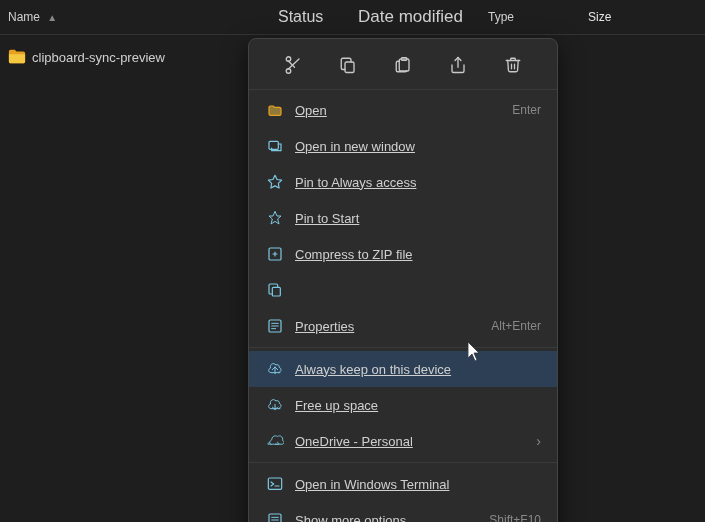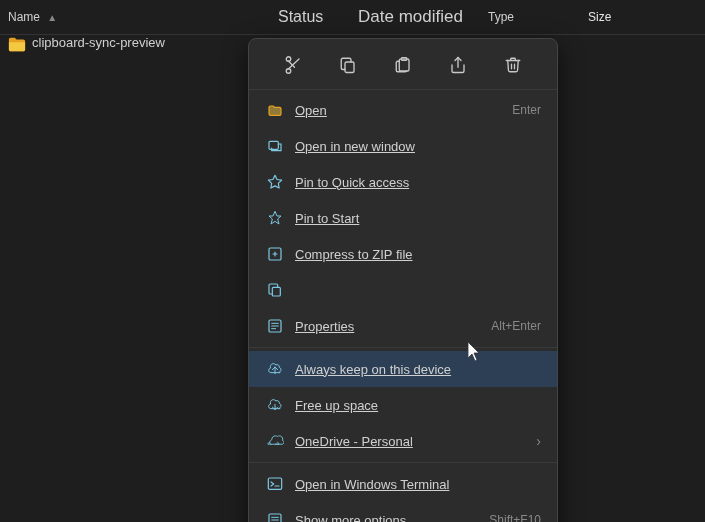--- a/index.html
+++ b/index.html
@@ -33,21 +33,21 @@
     .sort-arrow {
       display: inline-block;
       margin-left: 4px;
       font-size: 10px;
       color: #888;
     }
 
     
     .file-row {
       display: flex;
-      align-items: flex-start;
+      align-items: flex-end;
       height: 30px;
       padding: 0 8px;
       background: #1e1e1e;
     }
     .file-icon {
       width: 18px;
       height: 18px;
       margin-right: 6px;
       flex-shrink: 0;
     }
@@ -235,21 +235,21 @@
     </div>
     <span class="ctx-item-label">Open in new window</span>
   </div>
 
   <div class="ctx-item">
     <div class="ctx-item-icon">
       <svg width="16" height="16" viewBox="0 0 24 24" fill="none">
           <polygon points="12,2 15.09,8.26 22,9.27 17,14.14 18.18,21.02 12,17.77 5.82,21.02 7,14.14 2,9.27 8.91,8.26" stroke="#7ec8e3" stroke-width="1.8" stroke-linejoin="round"></polygon>
         </svg>
     </div>
-    <span class="ctx-item-label">Pin to Quick access</span>
+    <span class="ctx-item-label">Pin to Always access</span>
   </div>
 
   <div class="ctx-item">
     <div class="ctx-item-icon">
       <svg width="16" height="16" viewBox="0 0 24 24" fill="none">
           <path d="M12 2L15 9H21L16 13.5L18 21L12 17L6 21L8 13.5L3 9H9L12 2Z" stroke="#7ec8e3" stroke-width="1.5" stroke-linejoin="round"></path>
         </svg>
     </div>
     <span class="ctx-item-label">Pin to Start</span>
   </div>

